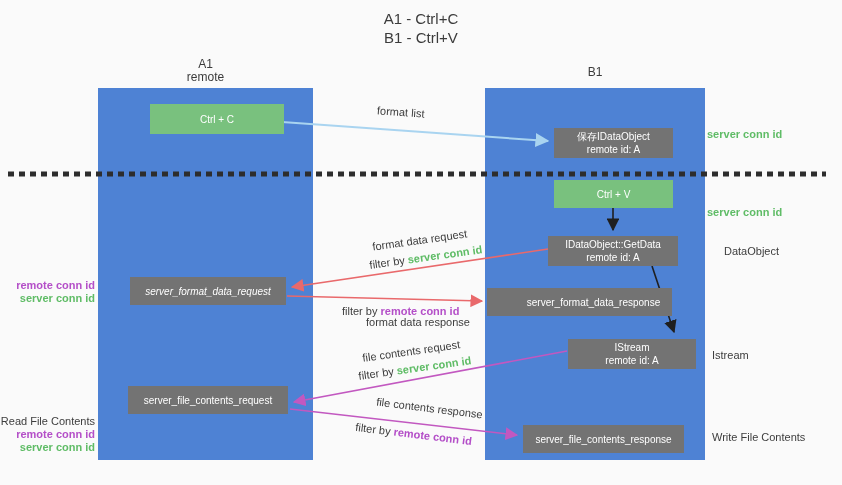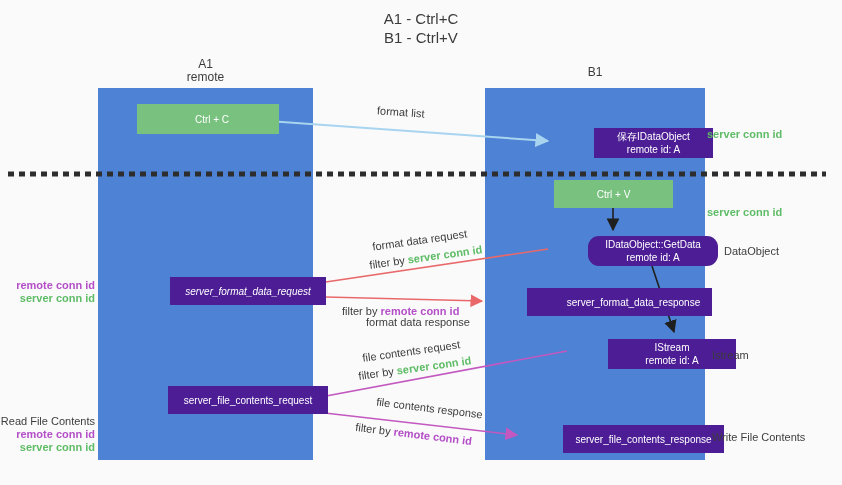--- a/index.html
+++ b/index.html
@@ -15,26 +15,26 @@
   .lane{position:absolute;background:#4e82d4;top:88px;height:372px;}
   .lane.left{left:98px;width:215px;}
   .lane.right{left:485px;width:220px;}
 
   svg.overlay{position:absolute;left:0;top:0;width:842px;height:485px;z-index:5;pointer-events:none;}
 
   .node{position:absolute;z-index:10;display:flex;flex-direction:column;align-items:center;
         justify-content:center;color:#ffffff;font-size:10px;line-height:13px;text-align:center;
         white-space:nowrap;}
   .node.green{background:#79c17e;}
-  .node.orange{background:#4c1d95;margin-left:40px;}
+  .node.orange{background:#737373;}
 
-  .n-ctrl-c{left:137px;top:104px;width:134px;height:30px;padding-left:8px;}
+  .n-ctrl-c{left:150px;top:104px;width:134px;height:30px;}
   .n-save{left:554px;top:128px;width:119px;height:30px;}
   .n-ctrl-v{left:554px;top:180px;width:119px;height:28px;}
-  .n-getdata{left:548px;top:236px;width:130px;height:30px;border-radius:11px;}
+  .n-getdata{left:548px;top:236px;width:130px;height:30px;}
   .n-format-req{left:130px;top:277px;width:156px;height:28px;font-style:italic;}
   .n-format-resp{left:487px;top:288px;width:157px;height:28px;padding-left:28px;}
   .n-istream{left:568px;top:339px;width:128px;height:30px;}
   .n-file-req{left:128px;top:386px;width:160px;height:28px;}
   .n-file-resp{left:523px;top:425px;width:161px;height:28px;}
 
   .side-label{position:absolute;z-index:10;font-size:11px;color:#3d3d3d;white-space:nowrap;}
   .side-label.green{color:#5fbc66;font-weight:bold;}
   .left-stack{position:absolute;z-index:10;left:0;width:95px;text-align:right;
               font-size:11px;line-height:13px;white-space:nowrap;}

